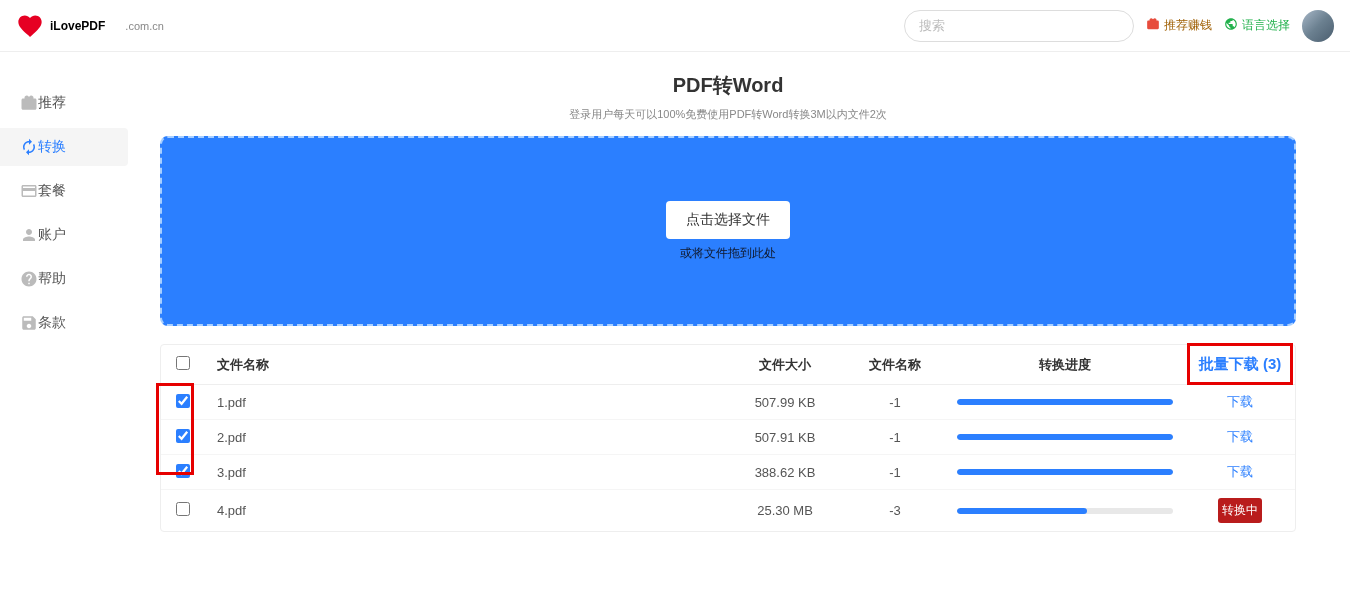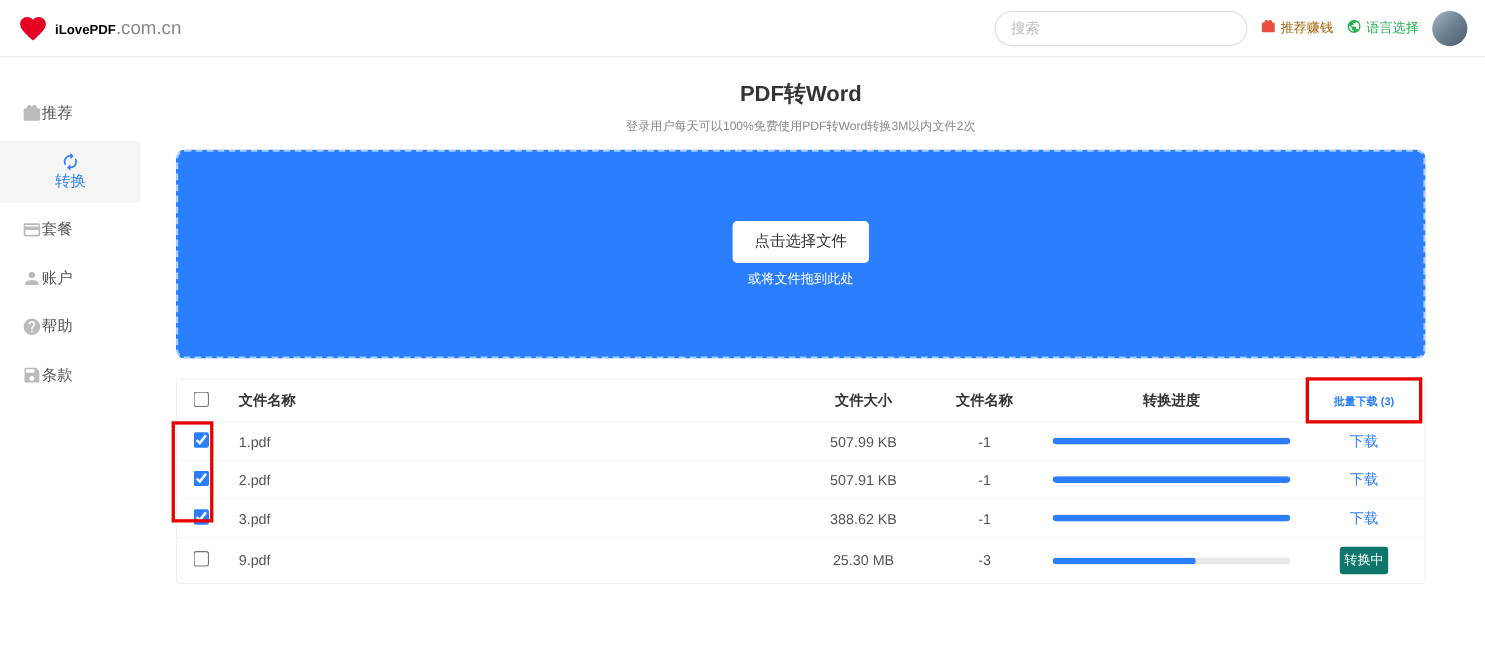--- a/index.html
+++ b/index.html
@@ -3,67 +3,67 @@
   <meta charset="utf-8">
   <style>
     * { margin: 0; padding: 0; box-sizing: border-box; }
     body { font-family: -apple-system, BlinkMacSystemFont, "Segoe UI", "PingFang SC", "Microsoft YaHei", sans-serif; background: #fff; color: #333; font-size: 13px; }
     
     
     .header { display: flex; align-items: center; justify-content: space-between; padding: 8px 16px; border-bottom: 1px solid #eee; height: 52px; }
     .header-left { display: flex; align-items: center; gap: 6px; }
     .logo-heart { width: 28px; height: 28px; display: flex; align-items: center; justify-content: center; }
     .logo-text { font-weight: bold; font-size: 12px; color: #000; }
-    .logo-suffix { font-size: 17px; color: #888; font-weight: normal; }
+    .logo-suffix { font-size: 11px; color: #888; font-weight: normal; margin-left: 20px; }
     .header-right { display: flex; align-items: center; gap: 12px; }
     .search-box { width: 230px; height: 32px; border: 1px solid #ddd; border-radius: 16px; padding: 0 14px; font-size: 13px; outline: none; color: #000000; }
     .search-box::placeholder { color: #bbb; }
     .header-link { display: flex; align-items: center; gap: 4px; font-size: 12px; color: #a16207; cursor: pointer; }
     .header-link.green { color: #22b14c; }
     .avatar { width: 32px; height: 32px; border-radius: 50%; background: linear-gradient(135deg, #a8b8c8 0%, #6b8090 50%, #4a5d6e 100%); cursor: pointer; }
     
     
     .layout { display: flex; }
     .sidebar { width: 128px; padding-top: 32px; flex-shrink: 0; }
     .sidebar-item { display: flex; align-items: center; padding: 10px 20px; cursor: pointer; font-size: 14px; color: #555; margin-bottom: 6px; }
-    .sidebar-item.active { background: #f5f5f5; color: #2b7fff; border-radius: 0 4px 4px 0; flex-direction: column; }
+    .sidebar-item.active { background: #f5f5f5; color: #2b7fff; border-radius: 0 4px 4px 0; }
     .sidebar-item.active .sidebar-icon svg { fill: #2b7fff; }
     .sidebar-icon { width: 18px; height: 18px; display: flex; align-items: center; justify-content: center; }
     .sidebar-icon svg { fill: #bbb; }
     
     
     .main { flex: 1; padding: 20px 32px; max-width: 1200px; }
     .page-title { text-align: center; font-size: 20px; font-weight: bold; margin-bottom: 8px; }
     .page-subtitle { text-align: center; font-size: 11px; color: #888; margin-bottom: 14px; }
     
     
     .dropzone { background: #2b7fff; border: 2px dashed #a8cfff; border-radius: 8px; height: 190px; display: flex; flex-direction: column; align-items: center; justify-content: center; gap: 6px; margin-bottom: 18px; }
     .select-file-btn { background: #fff; border: none; border-radius: 4px; padding: 10px 20px; font-size: 14px; font-weight: 500; cursor: pointer; color: #333; }
-    .dropzone-hint { font-size: 12px; color: #ffffff; }
+    .dropzone-hint { font-size: 12px; color: #0f172a; }
     
     
     .table-wrap { border: 1px solid #eee; border-radius: 4px; position: relative; }
     .table { width: 100%; border-collapse: collapse; }
     .table th { text-align: left; font-size: 13px; font-weight: bold; padding: 10px 12px; border-bottom: 1px solid #eee; color: #333; }
     .table th.center, .table td.center { text-align: center; }
     .table td { padding: 8px 12px; font-size: 13px; color: #555; }
     .table tbody tr { border-bottom: 1px solid #f5f5f5; }
     .table tbody tr:last-child { border-bottom: none; }
     .col-check { width: 44px; text-align: center; }
     .col-name { width: auto; }
     .col-size { width: 120px; }
     .col-count { width: 100px; }
     .col-progress { width: 240px; }
     .col-action { width: 110px; text-align: center; }
     .checkbox { width: 14px; height: 14px; cursor: pointer; accent-color: #2b7fff; }
     .progress-bar { width: 100%; height: 6px; background: #e8e8e8; border-radius: 3px; overflow: hidden; }
     .progress-fill { height: 100%; background: #2b7fff; border-radius: 3px; }
     .download-link { color: #2b7fff; cursor: pointer; font-size: 13px; }
-    .converting-btn { background: #0f766e; color: #fff; border: none; border-radius: 3px; padding: 4px 4px; font-size: 12px; cursor: pointer; }
-    .batch-download { color: #2b7fff; cursor: pointer; font-weight: bold; font-size: 10px; }
+    .converting-btn { background: #b91c1c; color: #fff; border: none; border-radius: 3px; padding: 4px 4px; font-size: 12px; cursor: pointer; }
+    .batch-download { color: #2b7fff; cursor: pointer; font-weight: bold; font-size: 15px; }
     
     
     .highlight-box { position: absolute; border: 3px solid #e60000; pointer-events: none; z-index: 10; }
     .highlight-checks { left: -5px; top: 38px; width: 38px; height: 92px; }
     .highlight-batch { right: 2px; top: -2px; width: 106px; height: 42px; }
     
     .gift-icon { color: #e74c3c; }
   </style>
 </head>
 <body>
@@ -209,21 +209,21 @@
               <td class="center">-1</td>
               <td>
                 <div class="progress-bar">
                   <div class="progress-fill" style="width: 100%;"></div>
                 </div>
               </td>
               <td class="center"><span class="download-link">下载</span></td>
             </tr>
             <tr>
               <td class="col-check center"><input type="checkbox" class="checkbox" style=""></td>
-              <td>9.pdf</td>
+              <td>4.pdf</td>
               <td class="center">25.30 MB</td>
               <td class="center">-3</td>
               <td>
                 <div class="progress-bar">
                   <div class="progress-fill" style="width: 60%;"></div>
                 </div>
               </td>
               <td class="center"><button class="converting-btn">转换中</button></td>
             </tr>
           </tbody>

